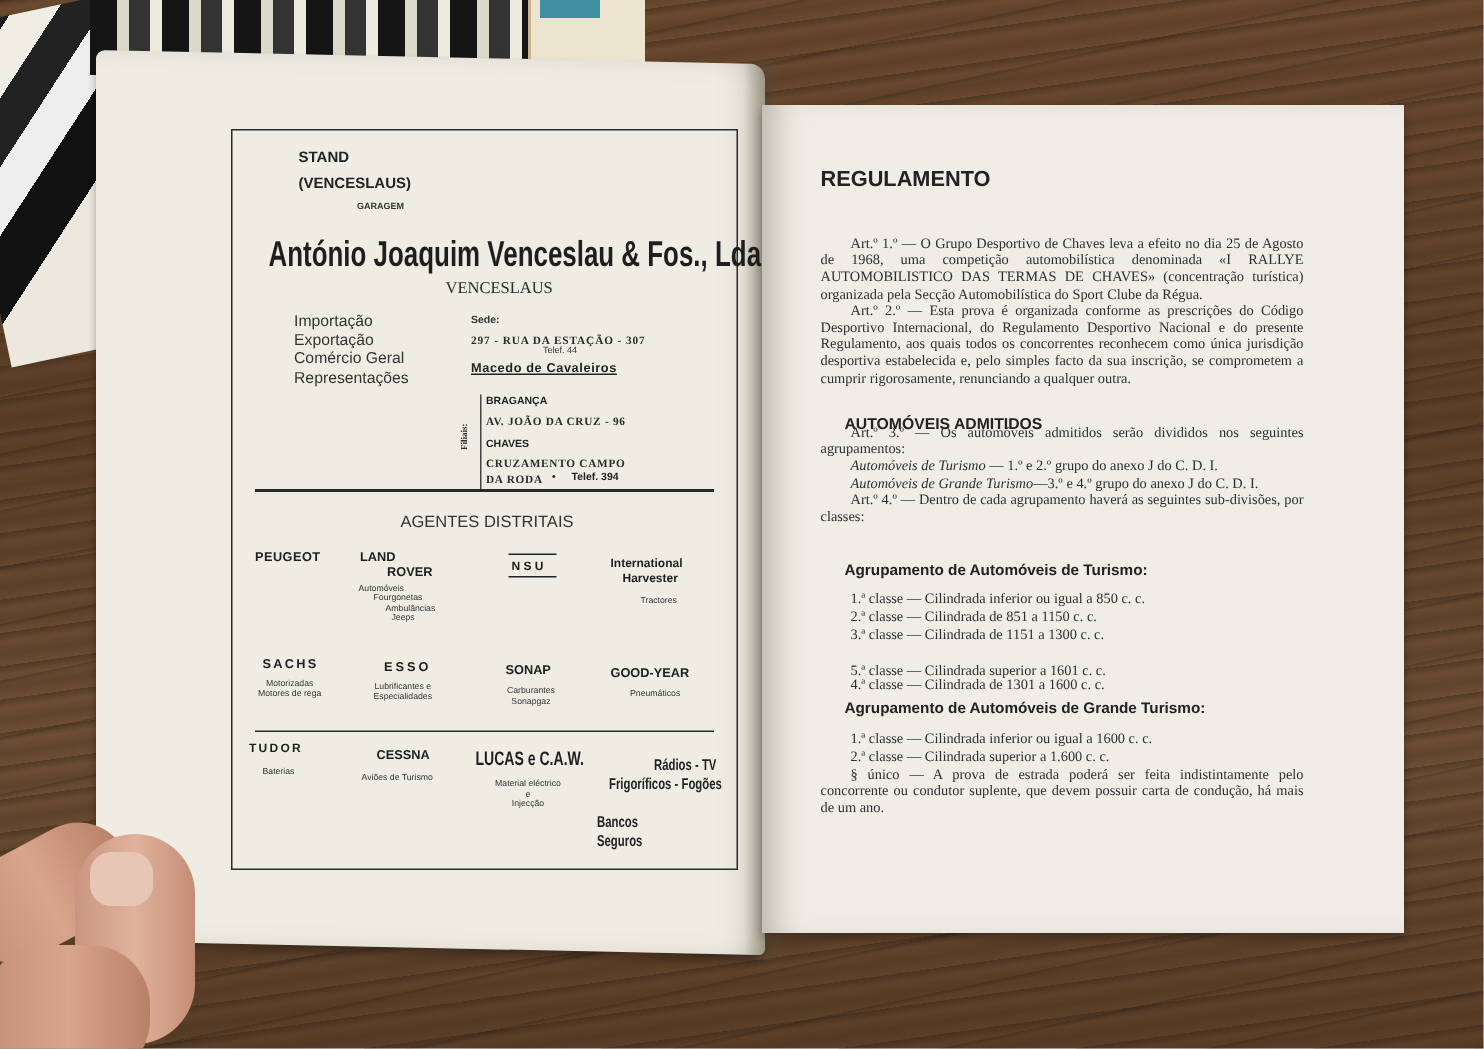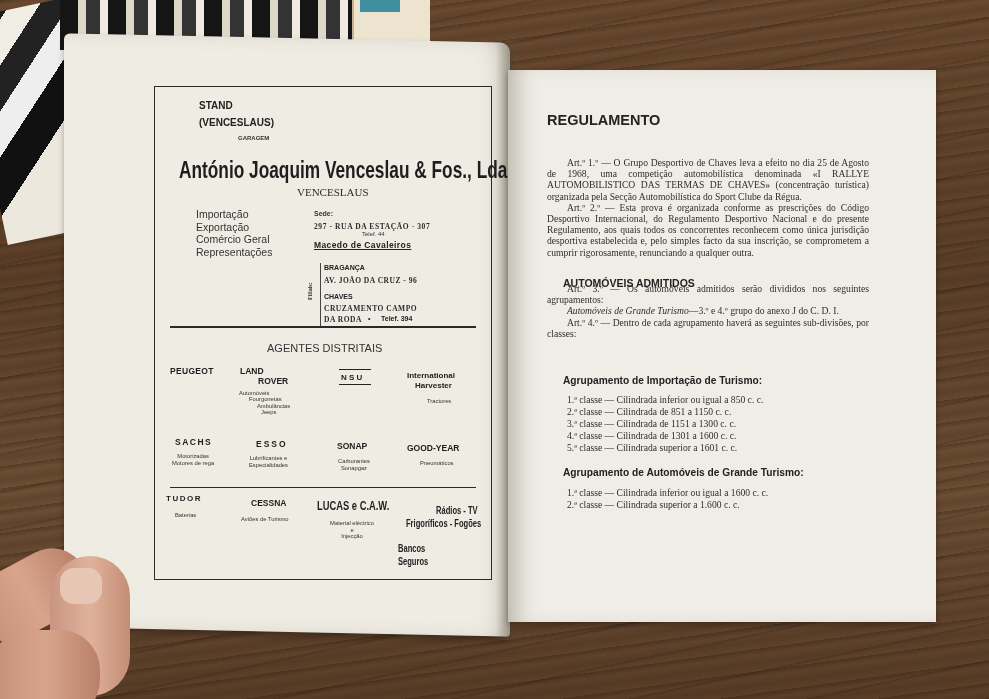--- a/index.html
+++ b/index.html
@@ -146,29 +146,31 @@
 
 <div class="body-text" style="top:157px;">
   <p class="indent">Art.º 1.º — O Grupo Desportivo de Chaves leva a efeito no dia 25 de Agosto de 1968, uma competição automobilística denominada «I RALLYE AUTOMOBILISTICO DAS TERMAS DE CHAVES» (concentração turística) organizada pela Secção Automobilística do Sport Clube da Régua.</p>
   <p class="indent">Art.º 2.º — Esta prova é organizada conforme as prescrições do Código Desportivo Internacional, do Regulamento Desportivo Nacional e do presente Regulamento, aos quais todos os concorrentes reconhecem como única jurisdição desportiva estabelecida e, pelo simples facto da sua inscrição, se comprometem a cumprir rigorosamente, renunciando a qualquer outra.</p>
 </div>
 
 <div class="h2" style="top:277px;">AUTOMÓVEIS ADMITIDOS</div>
 
 <div class="body-text" style="top:283px;font-family:Liberation Serif, serif;">
   <p class="indent">Art.º 3.º — Os automóveis admitidos serão divididos nos seguintes agrupamentos:</p>
+  <p class="indent"><i>Automóveis de Turismo</i><span> — 1.º e 2.º grupo do anexo J do C. D. I.</span></p>
   <p class="indent"><i>Automóveis de Grande Turismo</i><span>—3.º e 4.º grupo do anexo J do C. D. I.</span></p>
   <p class="indent">Art.º 4.º — Dentro de cada agrupamento haverá as seguintes sub-divisões, por classes:</p>
 </div>
 
-<div class="h2" style="top:375px;font-size:10.2px;">Agrupamento de Importação de Turismo:</div>
+<div class="h2" style="top:375px;font-size:10.2px;">Agrupamento de Automóveis de Turismo:</div>
 <div class="cls" style="top:394px;">1.ª classe — Cilindrada inferior ou igual a 850 c. c.</div>
 <div class="cls" style="top:406px;">2.ª classe — Cilindrada de 851 a 1150 c. c.</div>
 <div class="cls" style="top:418px;">3.ª classe — Cilindrada de 1151 a 1300 c. c.</div>
-<div class="cls" style="top:430px;font-family:Liberation Serif, serif;">4.ª classe — Cilindrada de 1301 a 1600 c. c.</div>
+<div class="cls" style="top:451px;font-family:Liberation Serif, serif;">4.ª classe — Cilindrada de 1301 a 1600 c. c.</div>
 <div class="cls" style="top:442px;">5.ª classe — Cilindrada superior a 1601 c. c.</div>
 
 <div class="h2" style="top:467px;font-size:10.2px;">Agrupamento de Automóveis de Grande Turismo:</div>
 <div class="cls" style="top:487px;">1.ª classe — Cilindrada inferior ou igual a 1600 c. c.</div>
 <div class="cls" style="top:499px;">2.ª classe — Cilindrada superior a 1.600 c. c.</div>
 
 <div class="body-text" style="top:511px;">
+  <p class="indent">§ único — A prova de estrada poderá ser feita indistintamente pelo concorrente ou condutor suplente, que devem possuir carta de condução, há mais de um ano.</p>
 </div>
 
 </body></html>

